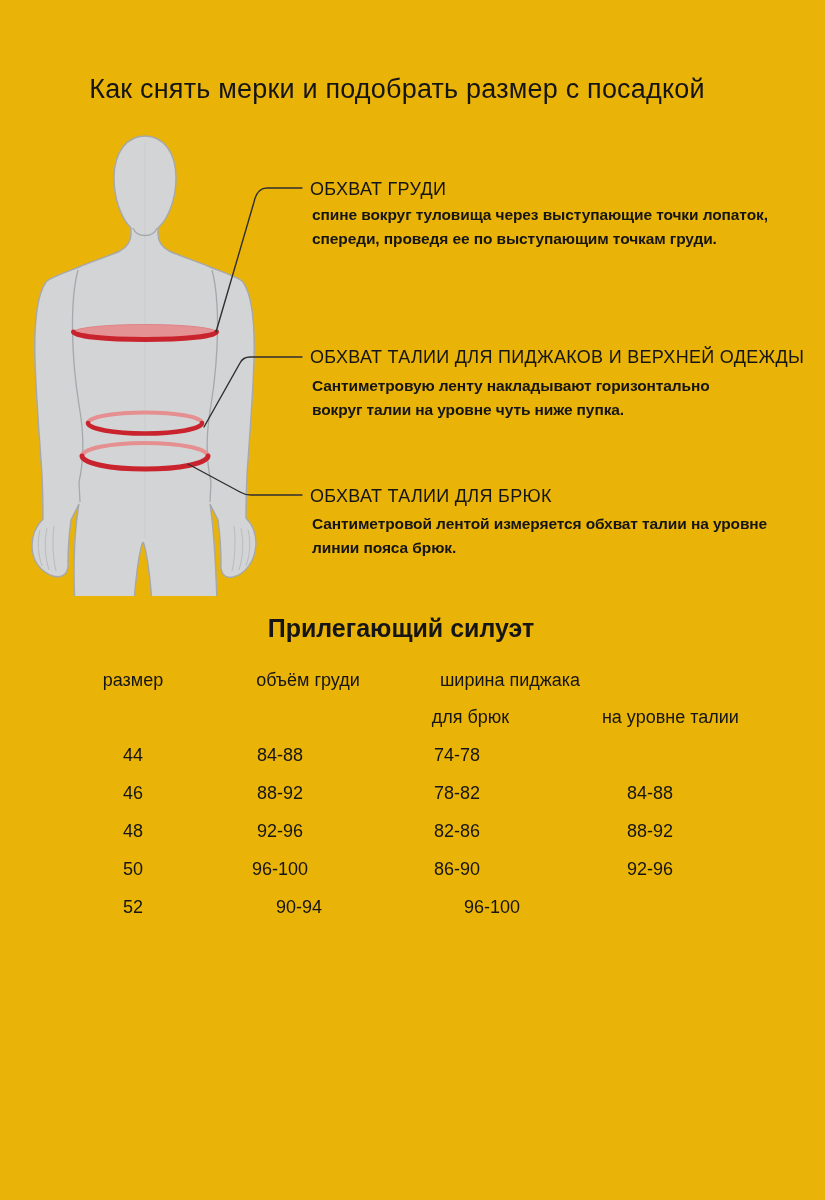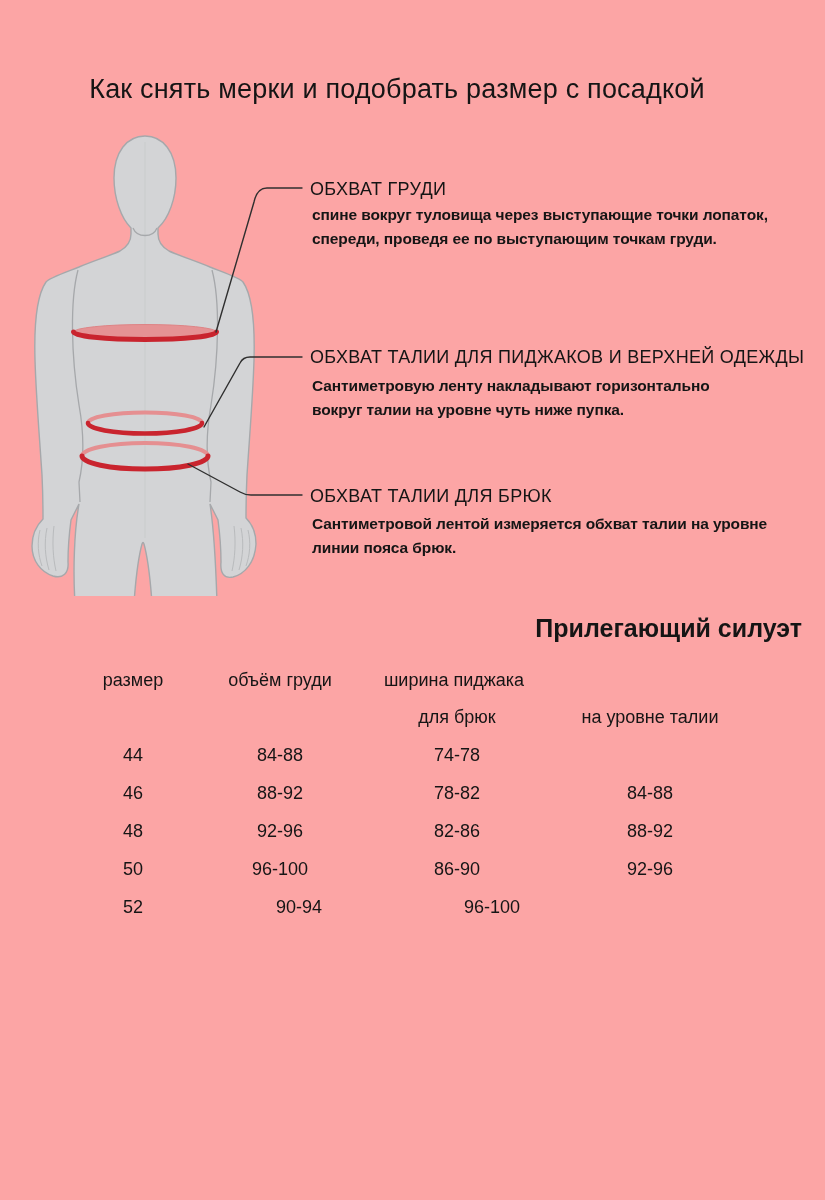--- a/index.html
+++ b/index.html
@@ -1,17 +1,17 @@
 <!DOCTYPE html>
 <html><head>
 <meta charset="utf-8">
 <style>
   html,body{margin:0;padding:0;background:#fff;}
   .page{
-    position:relative;width:825px;height:1200px;background:#fca5a5;
+    position:relative;width:825px;height:1200px;background:#eab308;
     font-family:"Liberation Sans",sans-serif;color:#151515;overflow:hidden;
   }
   .title{
     position:absolute;top:74px;left:0;width:794px;margin:0;
     text-align:center;font-size:27px;font-weight:400;letter-spacing:0.2px;white-space:nowrap;
   }
   .figure-svg{position:absolute;left:0;top:130px;width:825px;height:466px;}
   .body-outline{stroke:#a6a8ab;stroke-width:1.4;}
   .seam{fill:none;stroke:#a6a8ab;stroke-width:1.3;}
   .seam-faint{fill:none;stroke:#b9bbbd;stroke-width:1;}
@@ -21,25 +21,25 @@
   .m-label{
     position:absolute;left:310px;font-size:18px;font-weight:400;
     letter-spacing:0.3px;white-space:nowrap;
   }
   .m-para{
     position:absolute;left:312px;font-size:15.5px;font-weight:700;
     line-height:23.5px;white-space:nowrap;letter-spacing:-0.1px;
   }
   .table-title{
     position:absolute;top:614px;left:0;width:802px;margin:0;
-    text-align:right;font-size:25px;font-weight:700;white-space:nowrap;
+    text-align:center;font-size:25px;font-weight:700;white-space:nowrap;
   }
   .size-table{position:absolute;left:65px;top:662px;width:690px;}
   .t-row{display:flex;height:38px;line-height:38px;}
-  .t-row.hdr{height:37px;line-height:37px;}
+  .t-row.hdr{height:37px;line-height:37px;gap:28px;}
   .t-cell{text-align:center;font-size:18px;white-space:nowrap;}
   .c1{width:136px}.c2{width:158px}.c3{width:196px}.c4{width:190px}
 </style>
 </head>
 <body>
 
 <div class="page">
 
   <h1 class="title">Как снять мерки и подобрать размер с посадкой</h1>
 

